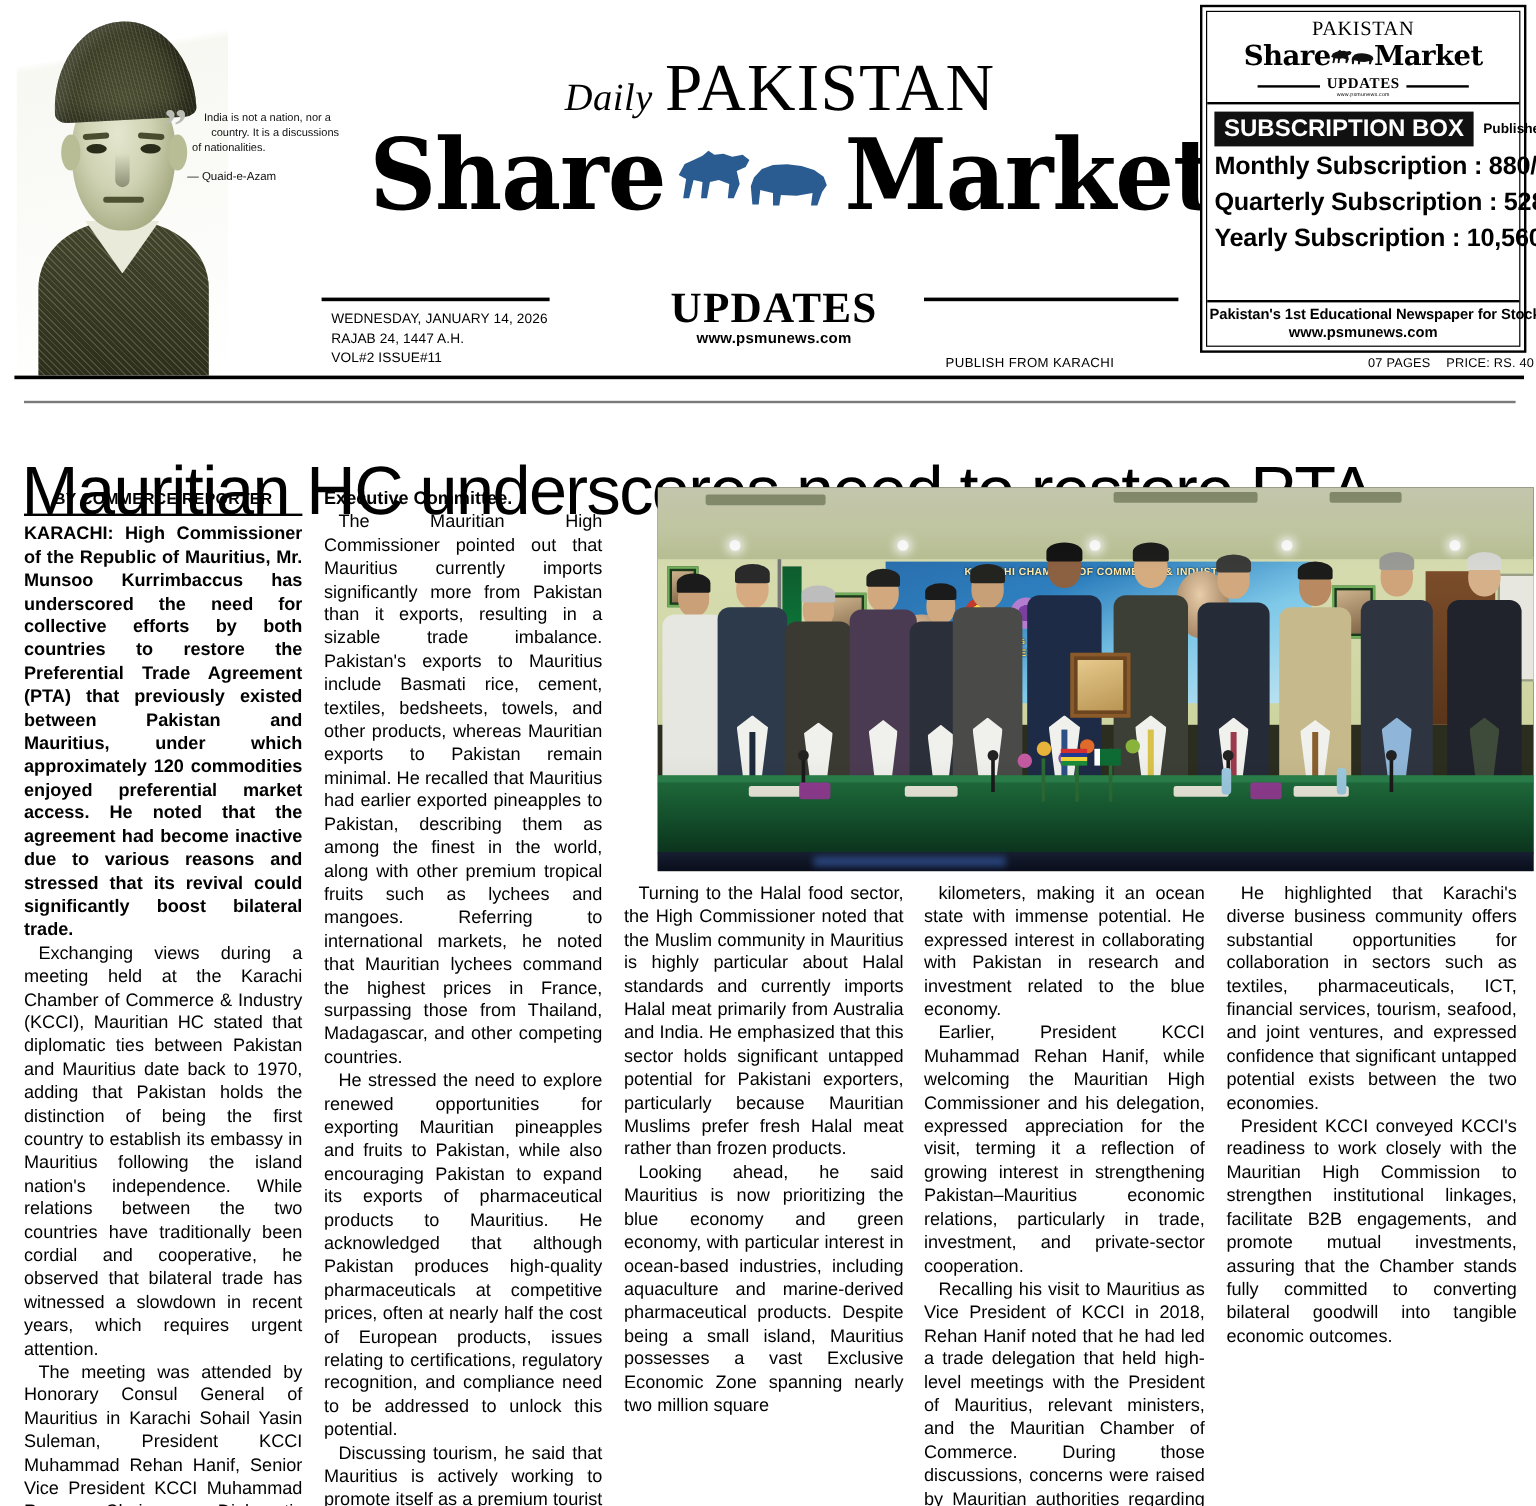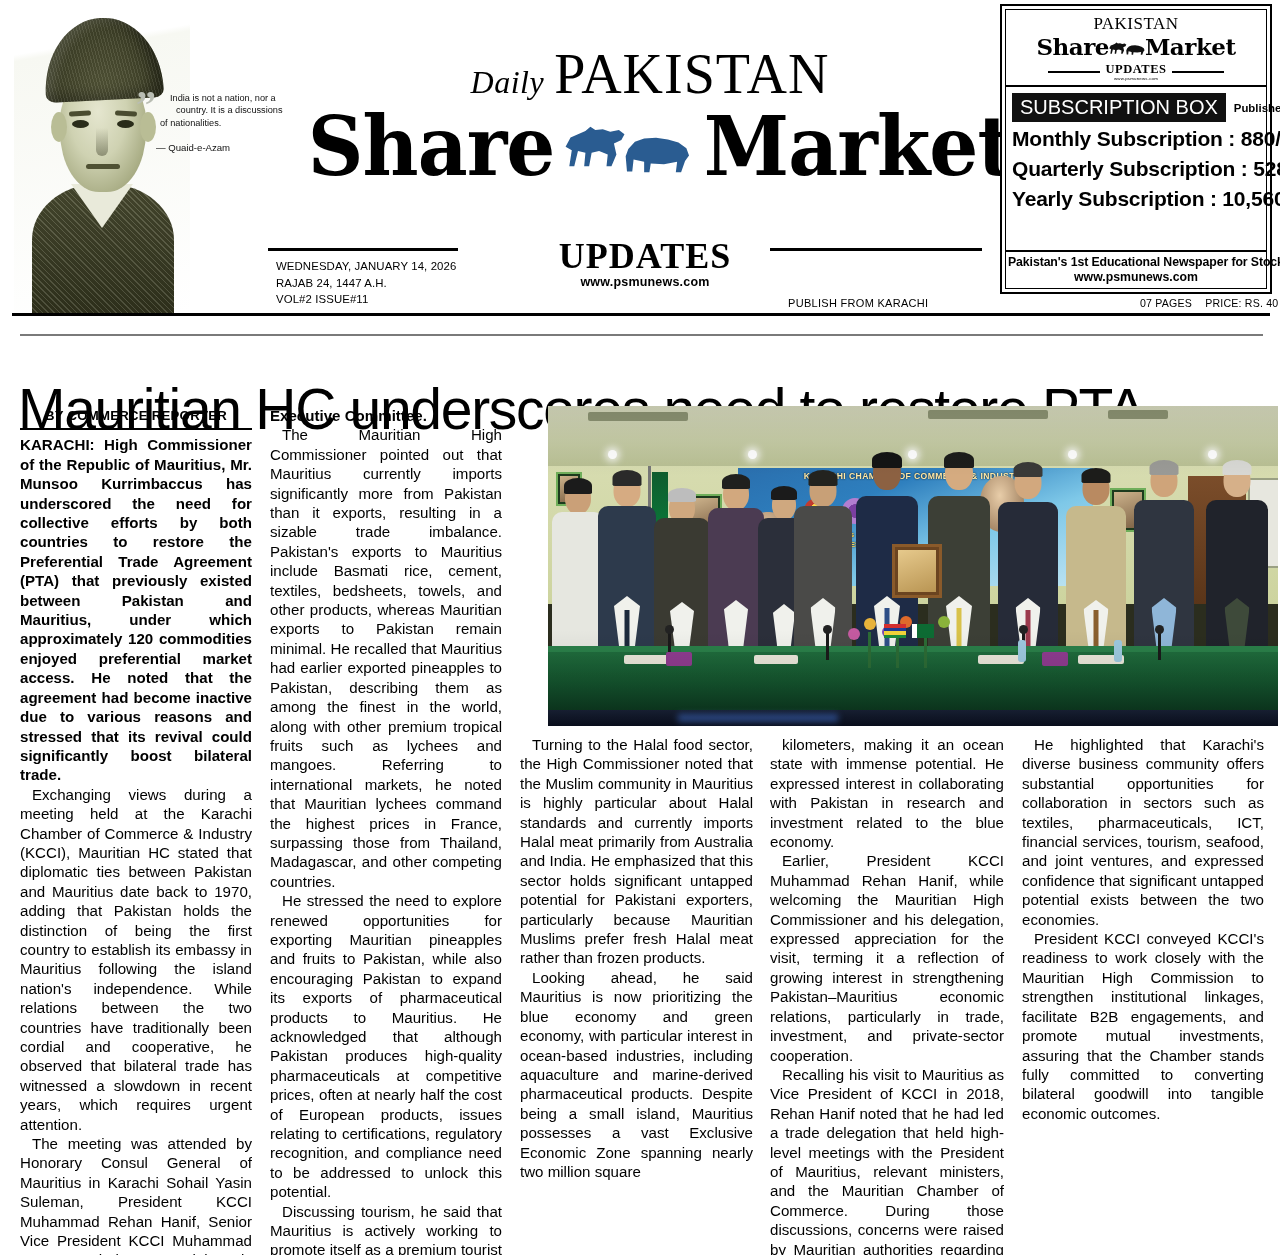--- a/index.html
+++ b/index.html
@@ -136,21 +136,21 @@
   .sb-logo{text-align:center;padding:5px 4px 4px;border-bottom:2px solid #000;}
   .sb-pak{font-family:"Liberation Serif",serif;font-size:17px;letter-spacing:.5px;line-height:18px;}
   .sb-sm{font-family:"DejaVu Serif",serif;font-weight:700;font-size:23px;line-height:28px;letter-spacing:-.5px;white-space:nowrap;}
   .sb-upd-row{display:flex;align-items:center;justify-content:center;gap:6px;margin-top:1px;}
   .sb-dash{height:2px;background:#000;width:52px;}
   .sb-upd{font-family:"Liberation Serif",serif;font-weight:700;font-size:12.5px;letter-spacing:.5px;}
   .sb-upd-site{font-size:4.4px;letter-spacing:.2px;margin-top:-1px;}
   .sb-mid{flex:1;padding:6px 6px 4px;}
   .sb-head{display:flex;align-items:center;gap:8px;}
   .sb-badge{
-    background:#111;color:#fff;font-weight:400;font-size:20px;line-height:22px;
+    background:#111;color:#fff;font-weight:700;font-size:20px;line-height:22px;
     padding:3px 8px 4px;letter-spacing:0px;white-space:nowrap;
   }
   .sb-pub{font-weight:700;font-size:11.4px;white-space:nowrap;}
   .sb-line{
     font-weight:700;font-size:21px;line-height:27px;text-align:center;white-space:nowrap;
     letter-spacing:-.2px;margin-top:3px;
   }
   .sb-foot{border-top:2px solid #000;text-align:center;padding:3px 2px 4px;}
   .sb-foot-1{font-weight:700;font-size:12.3px;letter-spacing:-.1px;white-space:nowrap;}
   .sb-foot-2{font-weight:700;font-size:12.3px;margin-top:1px;}

